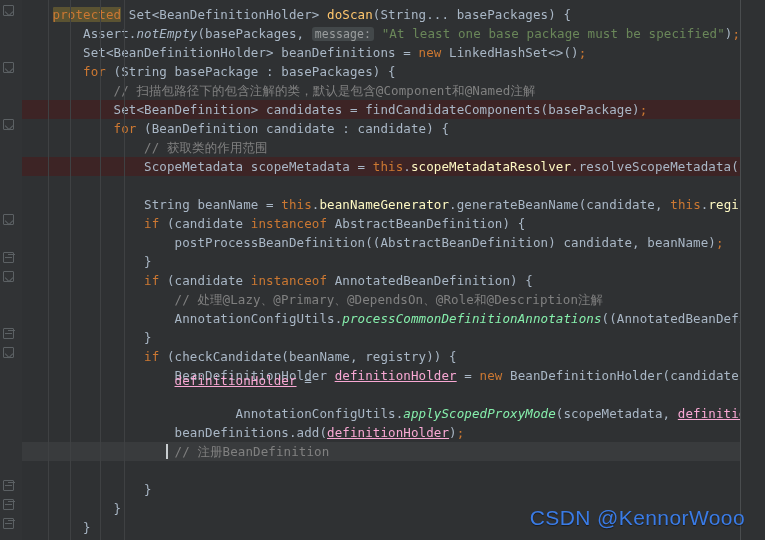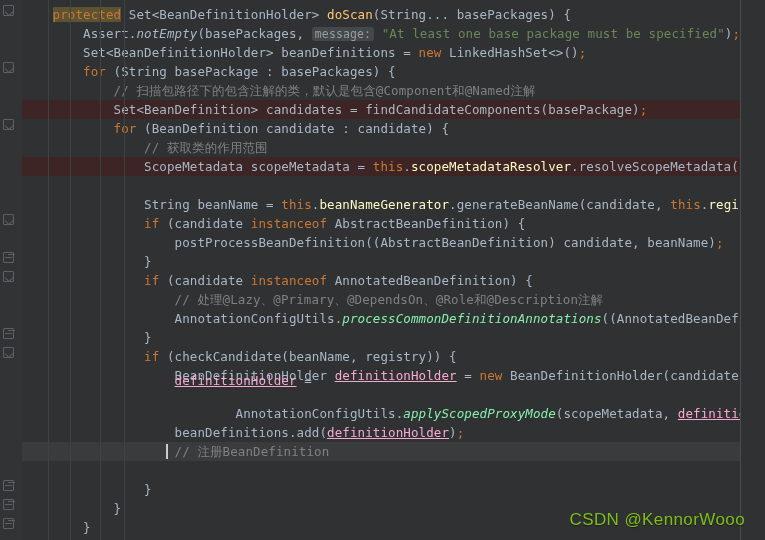--- a/index.html
+++ b/index.html
@@ -171,23 +171,23 @@
     height: 15px;
     background: #c8cdd0;
     z-index: 6;
   }
 
   
   #watermark {
     position: absolute;
     right: 20px;
     bottom: 10px;
-    color: #84cc16;
+    color: #3b82f6;
     font-family: "Liberation Sans", sans-serif;
-    font-size: 17px;
+    font-size: 21px;
     letter-spacing: 0.4px;
     opacity: 0.92;
     z-index: 7;
     text-shadow: 0 1px 1px rgba(0,0,0,0.5);
   }
 </style>
 </head>
 <body>
 
 <div id="editor">

